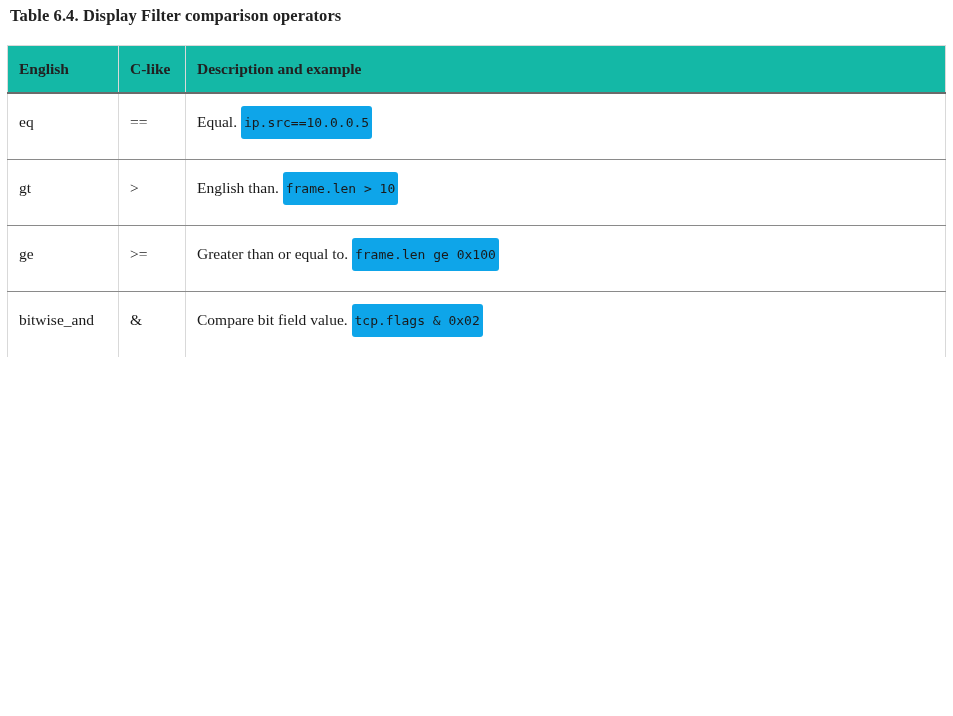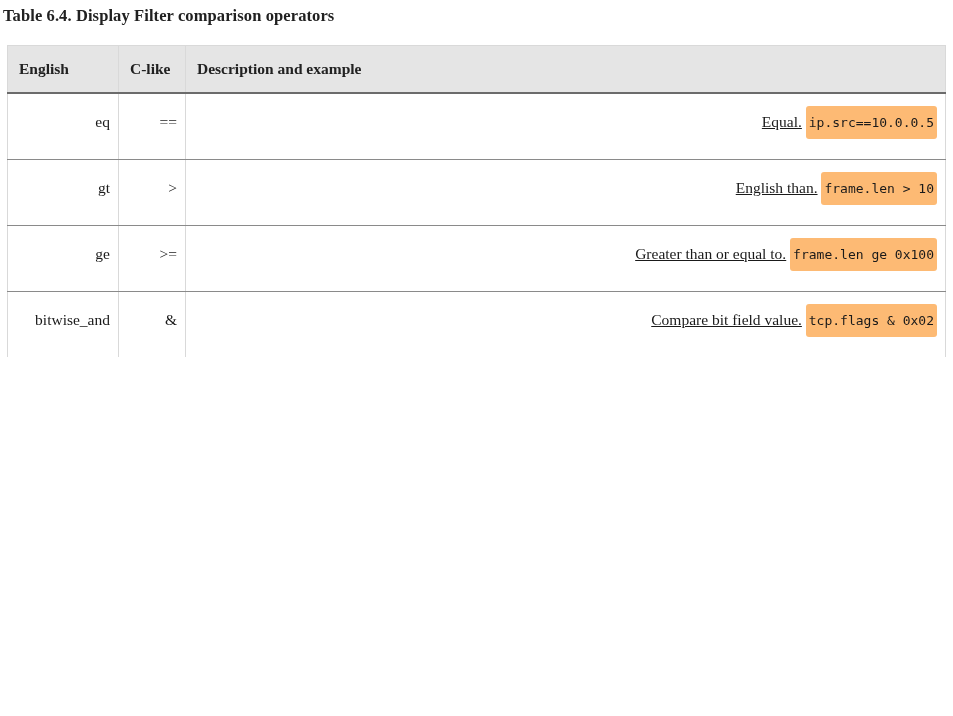--- a/index.html
+++ b/index.html
@@ -20,21 +20,21 @@
   .page {
     position: relative;
     width: 953px;
     height: 716px;
     box-sizing: border-box;
   }
 
   
   .table-title {
     position: absolute;
-    left: 3px;
+    left: 10px;
     top: 5px;
     font-family: "Liberation Serif", "DejaVu Serif", serif;
     font-weight: bold;
     font-size: 16.5px;
     line-height: 22px;
     color: #212121;
     letter-spacing: 0.1px;
     white-space: nowrap;
   }
 
@@ -50,21 +50,21 @@
     border-left: 1px solid #d9d9d9;
     border-right: 1px solid #d9d9d9;
     background: #ffffff;
   }
 
   .op-table col.col-english { width: 111px; }
   .op-table col.col-clike   { width: 67px;  }
   .op-table col.col-desc    { width: 760px; }
 
   .op-table thead th {
-    background: #e5e5e5;
+    background: #14b8a6;
     border-right: 1px solid #d9d9d9;
     border-bottom: 2px solid #6b6b6b;
     padding: 0 0 0 11px;
     height: 46px;
     text-align: left;
     vertical-align: middle;
     font-family: "Liberation Serif", "DejaVu Serif", serif;
     font-weight: bold;
     font-size: 15.5px;
     color: #212121;
@@ -74,21 +74,20 @@
 
   .op-table tbody td {
     border-right: 1px solid #d9d9d9;
     border-bottom: 1px solid #8a8a8a;
     padding: 0 8px 0 11px;
     vertical-align: top;
     font-family: "Liberation Serif", "DejaVu Serif", serif;
     font-size: 15.5px;
     line-height: 20px;
     color: #1a1a1a;
-    text-align: right;
   }
   .op-table tbody td:last-child { border-right: none; }
 
   
   .op-table tbody td > .cell-inner {
     display: block;
     padding-top: 18px;
   }
 
   .op-table tbody tr { height: 66px; }
@@ -96,32 +95,32 @@
   .op-table tbody tr.row-odd  > td { background: #ffffff; }
   .op-table tbody tr.row-even > td { background: #f7f7f5; }
 
   
   .op-table tbody tr.row-last > td { border-bottom: none; }
 
   
   code.code {
     font-family: "DejaVu Sans Mono", "Liberation Mono", monospace;
     font-size: 13px;
-    background: #fdba74;
+    background: #0ea5e9;
     color: #1a1a1a;
     border-radius: 3px;
     padding: 9px 3px;
     white-space: pre;
   }
   code.code.nobg {
     background: transparent;
     padding: 1px 0;
     white-space: normal;
   }
-  .desc-text { white-space: normal; text-decoration: underline; }
+  .desc-text { white-space: normal; }
 </style>
 </head>
 <body>
 
 <div class="page">
 
   <div class="table-title">Table 6.4. Display Filter comparison operators</div>
 
   <table class="op-table">
     <colgroup>

